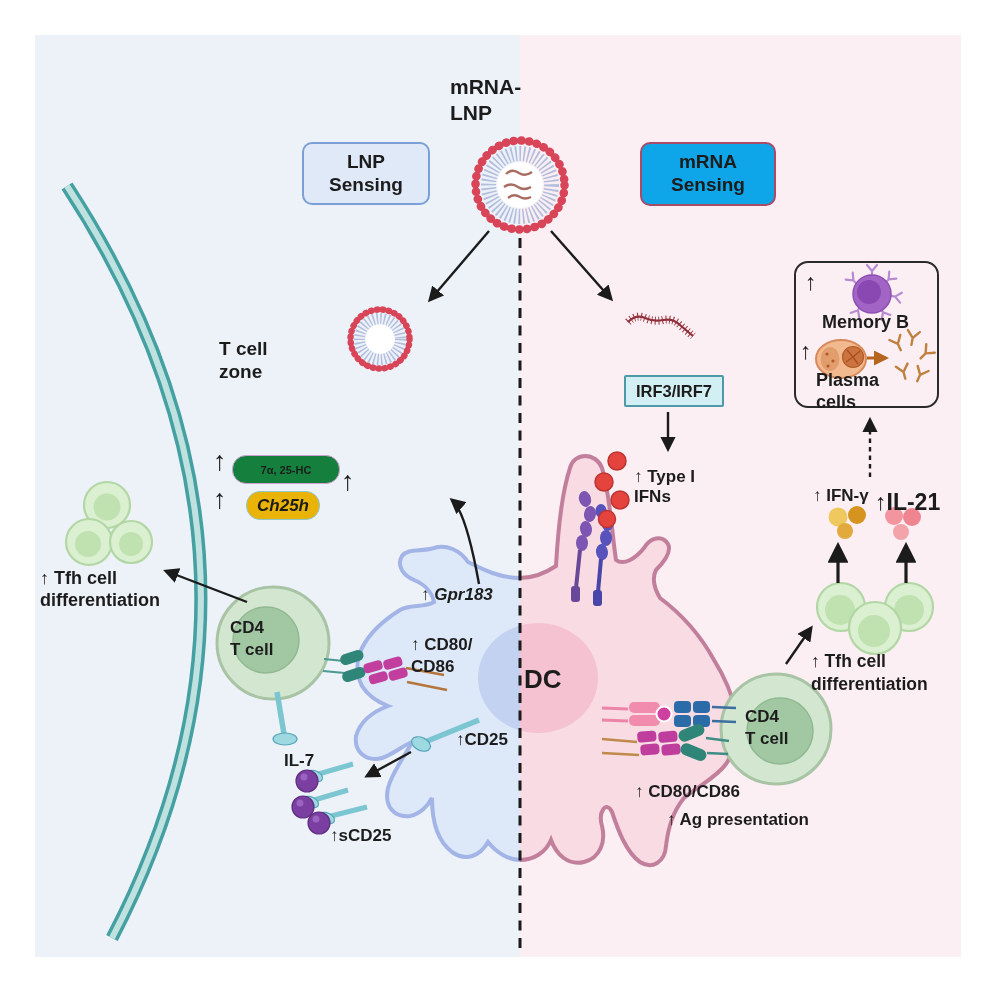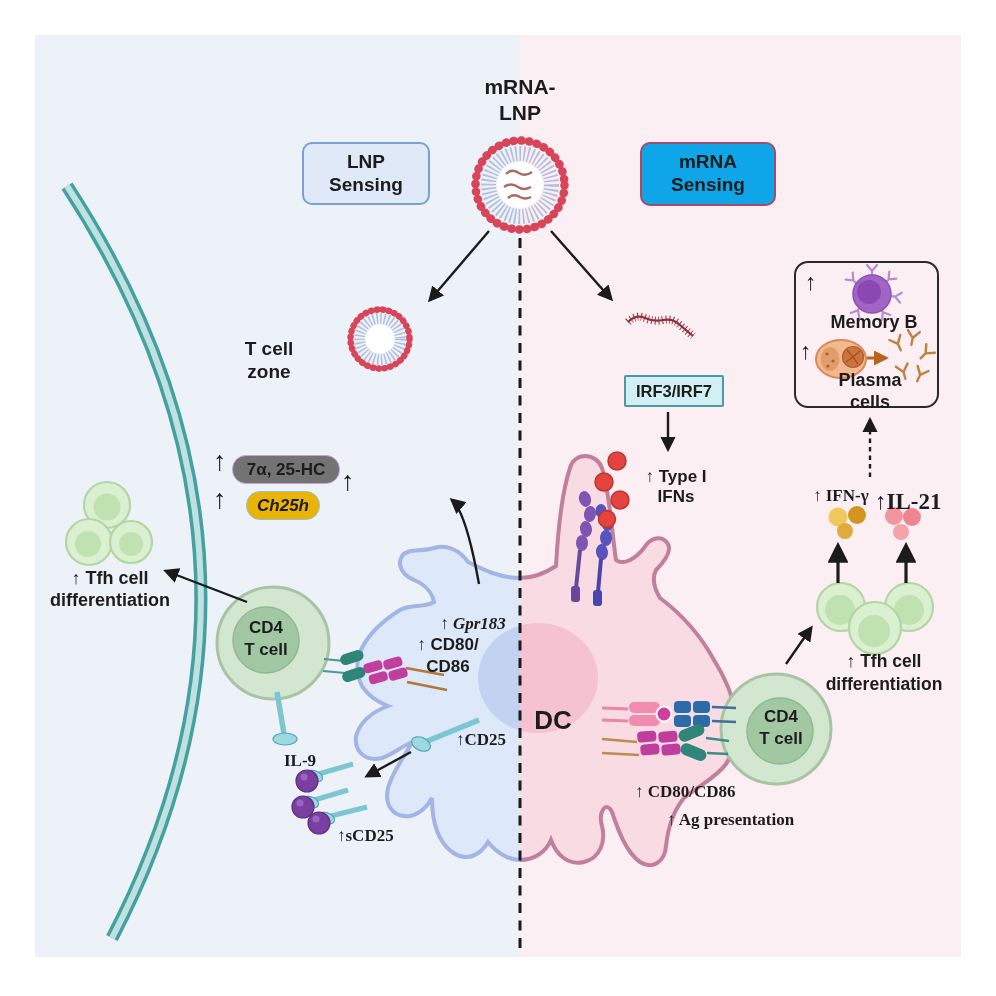--- a/index.html
+++ b/index.html
@@ -3,26 +3,26 @@
 <meta charset="utf-8">
 <style>
   html,body{margin:0;padding:0;background:#ffffff;}
   #stage{position:relative;width:996px;height:996px;background:#ffffff;overflow:hidden;
          font-family:"Liberation Sans",sans-serif;color:#1c1c1c;}
   .half{position:absolute;top:35px;height:922px;z-index:0;}
   #half-left{left:35px;width:485px;background:#edf2f9;}
   #half-right{left:520px;width:441px;background:#fbeff3;}
   #gfx{position:absolute;left:0;top:0;z-index:1;}
   .lbl{position:absolute;font-weight:700;color:#1c1c1c;white-space:pre-line;
-       line-height:1.22;text-align:center;z-index:3;}
-  .lbl.left-align{text-align:center;font-family:Liberation Serif, serif;}
+       line-height:1.22;z-index:3;}
+  .lbl.left-align{text-align:left;}
   .uparrow{position:absolute;font-weight:700;color:#1c1c1c;font-size:27px;line-height:1;z-index:3;}
   .pill{position:absolute;display:flex;align-items:center;justify-content:center;
         border-radius:14px;font-weight:700;z-index:3;}
-  #pill-7a{left:232px;top:455px;width:106px;height:27px;background:#737373;border:1.5px solid #cfa0d5;font-size:17px;}
+  #pill-7a{left:232px;top:455px;width:106px;height:27px;background:#15803d;border:1.5px solid #cfa0d5;font-size:11px;}
   #pill-ch{left:246px;top:491px;width:72px;height:27px;background:#eab308;border:1.5px solid #90c6cc;font-size:17px;font-style:italic;}
   .sensebox{position:absolute;display:flex;align-items:center;justify-content:center;
             border-radius:10px;font-weight:700;font-size:19px;line-height:1.2;text-align:center;
             white-space:pre-line;z-index:3;}
   #box-lnp{left:302px;top:142px;width:124px;height:59px;background:#dfe9f7;border:2px solid #7ba0d6;}
   #box-mrna{left:640px;top:142px;width:132px;height:60px;background:#0ea5e9;border:2px solid #a94a66;}
   #box-irf{position:absolute;left:624px;top:375px;width:96px;height:28px;display:flex;align-items:center;
            justify-content:center;background:#d2eff4;border:2px solid #4e99a7;border-radius:2px;
            font-weight:700;font-size:16.5px;z-index:3;}
   #membox{position:absolute;left:794px;top:261px;width:141px;height:143px;border:2.2px solid #2a2a2a;
@@ -288,35 +288,35 @@
   <div class="lbl" style="left:219px;top:337px;width:100px;font-size:19px;">T cell
 zone</div>
 
   <span class="uparrow" style="left:213px;top:448px;">↑</span>
   <div id="pill-7a" class="pill">7α, 25-HC</div>
   <span class="uparrow" style="left:213px;top:486px;">↑</span>
   <div id="pill-ch" class="pill">Ch25h</div>
 
   <span class="uparrow" style="left:341px;top:468px;">↑</span>
 
-  <div class="lbl left-align" style="left:421px;top:614px;width:104px;font-size:17px;font-style:italic;">↑ Gpr183</div>
+  <div class="lbl left-align" style="left:421px;top:585px;width:104px;font-size:17px;font-style:italic;">↑ Gpr183</div>
   <div class="lbl" style="left:230px;top:617px;width:72px;font-size:17px;line-height:1.28;">CD4
 T cell</div>
   <div class="lbl" style="left:411px;top:634px;width:74px;font-size:17px;line-height:1.3;">↑ CD80/
 CD86</div>
   <div class="lbl left-align" style="left:456px;top:730px;font-size:17px;">↑CD25</div>
-  <div class="lbl left-align" style="left:284px;top:751px;font-size:17px;">IL-9</div>
-  <div class="lbl left-align" style="left:337px;top:826px;font-size:17px;">↑sCD25</div>
+  <div class="lbl left-align" style="left:284px;top:751px;font-size:17px;">IL-7</div>
+  <div class="lbl left-align" style="left:330px;top:826px;font-size:17px;">↑sCD25</div>
   <div class="lbl" style="left:40px;top:568px;width:140px;font-size:18px;line-height:1.2;">↑ Tfh cell
 differentiation</div>
 
   <div id="box-irf">IRF3/IRF7</div>
   <div class="lbl" style="left:634px;top:467px;width:84px;font-size:17px;line-height:1.2;">↑ Type I
 IFNs</div>
-  <div class="lbl" style="left:524px;top:664px;width:58px;font-size:26px;margin-top:41px;">DC</div>
+  <div class="lbl" style="left:524px;top:664px;width:58px;font-size:26px;">DC</div>
   <div class="lbl" style="left:745px;top:706px;width:72px;font-size:17px;line-height:1.28;">CD4
 T cell</div>
   <div class="lbl left-align" style="left:635px;top:782px;font-size:17px;">↑ CD80/CD86</div>
   <div class="lbl left-align" style="left:667px;top:810px;font-size:17px;">↑ Ag presentation</div>
   <div class="lbl" style="left:811px;top:650px;width:146px;font-size:17.5px;line-height:1.3;">↑ Tfh cell
 differentiation</div>
   <div class="lbl left-align" style="left:813px;top:486px;font-size:17px;">↑ IFN-γ</div>
   <div class="lbl left-align" style="left:875px;top:488px;font-size:23px;">↑IL-21</div>
 
   <div id="membox"></div>

